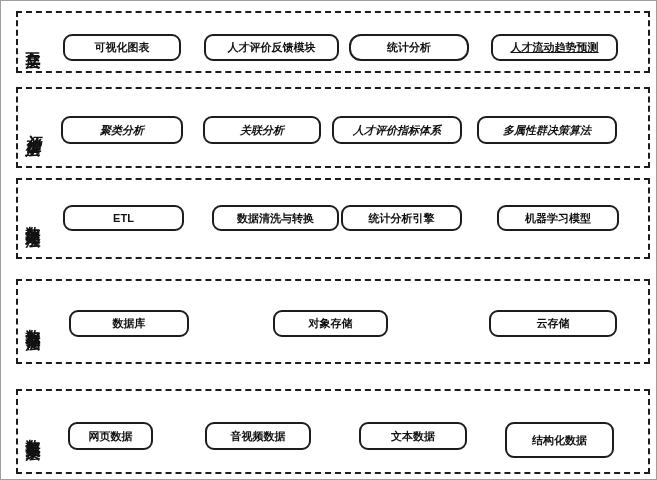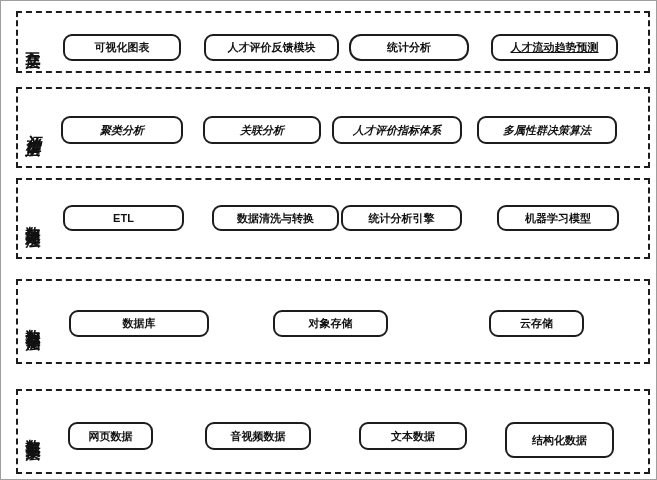--- a/index.html
+++ b/index.html
@@ -85,23 +85,23 @@
   <div class="layer layer-3">
     <div class="layer-label">数据处理层</div>
     <div class="box" style="left:45px; top:25px; width:121px; height:26px;">ETL</div>
     <div class="box" style="left:186px; top:25px; width:127px; height:26px;margin-left:8px;">数据清洗与转换</div>
     <div class="box" style="left:323px; top:25px; width:121px; height:26px;">统计分析引擎</div>
     <div class="box" style="left:479px; top:25px; width:122px; height:26px;">机器学习模型</div>
   </div>
 
   <div class="layer layer-4">
     <div class="layer-label">数据存储层</div>
-    <div class="box" style="left:51px; top:29px; width:140px; height:27px;">数据库</div>
+    <div class="box" style="left:51px; top:29px; width:120px; height:27px;">数据库</div>
     <div class="box" style="left:255px; top:29px; width:115px; height:27px;">对象存储</div>
-    <div class="box" style="left:471px; top:29px; width:95px; height:27px;">云存储</div>
+    <div class="box" style="left:471px; top:29px; width:128px; height:27px;">云存储</div>
   </div>
 
   <div class="layer layer-5">
     <div class="layer-label">数据采集层</div>
     <div class="box" style="left:50px; top:31px; width:85px; height:28px;">网页数据</div>
     <div class="box" style="left:187px; top:31px; width:106px; height:28px;">音视频数据</div>
     <div class="box" style="left:341px; top:31px; width:108px; height:28px;">文本数据</div>
     <div class="box" style="left:487px; top:31px; width:109px; height:36px;">结构化数据</div>
   </div>
 

